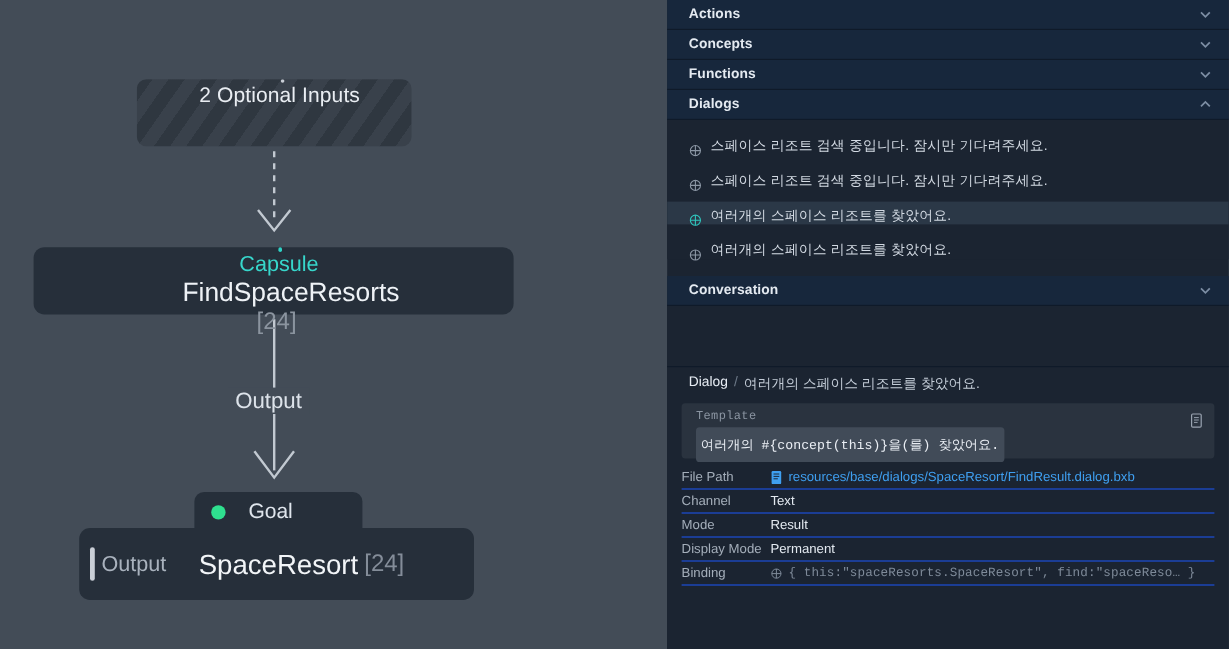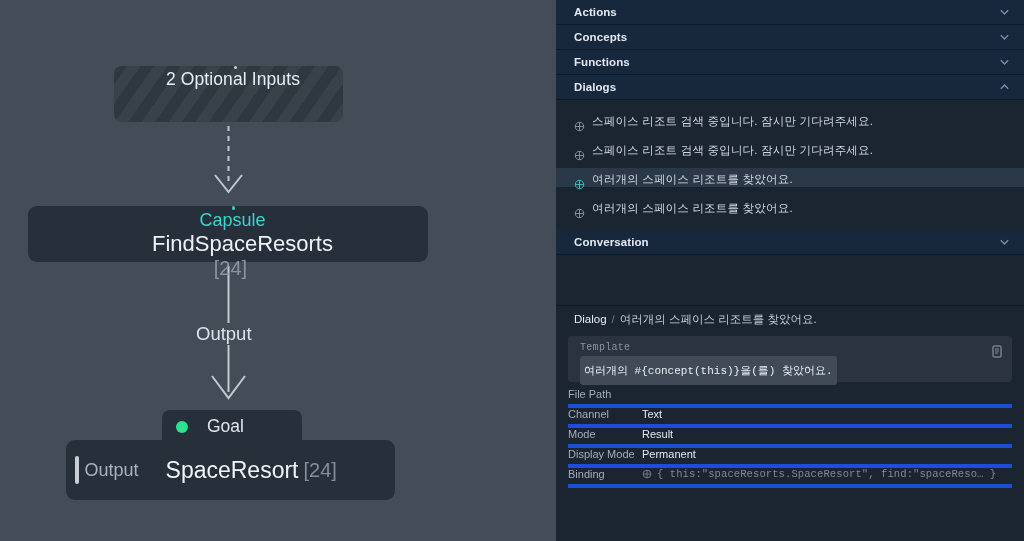--- a/index.html
+++ b/index.html
@@ -229,23 +229,23 @@
     letter-spacing: 0;
   }
   #copy-icon {
     position: absolute; right: 9px; top: 8px;
     width: 11px; height: 13px;
     color: #9aa4b1;
   }
 
   #props { margin: 6px 12px 0 12px; }
   .prow {
-    display: flex; align-items: flex-start;
+    display: flex; align-items: center;
     height: 20px;
-    border-bottom: 4px solid #1d4ed8;
+    border-bottom: 1px solid #1d4ed8;
   }
   .prow .k {
     width: 74px; flex: 0 0 74px;
     font-size: 11px;
     color: #a4aeba;
   }
   .prow .v {
     font-size: 11px;
     color: #e3e9f0;
     display: flex; align-items: center;
@@ -408,20 +408,29 @@
           <svg viewBox="0 0 11 13">
               <rect x="1" y="1" width="8" height="11" rx="1" fill="none" stroke="currentColor" stroke-width="1"></rect>
               <path d="M3 4 H7 M3 6 H7 M3 8 H6" stroke="currentColor" stroke-width=".8"></path>
             </svg>
         </span>
       </div>
 
       <div id="props">
         <div class="prow">
           <div class="k">File Path</div>
+          <div class="v link">
+            <span class="vic">
+              <svg viewBox="0 0 10 12">
+                  <rect x="1" y="0.6" width="8" height="10.8" rx="1" fill="currentColor"></rect>
+                  <path d="M2.6 3 H7.4 M2.6 5 H7.4 M2.6 7 H6.2" stroke="#1b2431" stroke-width=".8"></path>
+                </svg>
+            </span>
+            <span>resources/base/dialogs/SpaceResort/FindResult.dialog.bxb</span>
+          </div>
         </div>
         <div class="prow">
           <div class="k">Channel</div>
           <div class="v">Text</div>
         </div>
         <div class="prow">
           <div class="k">Mode</div>
           <div class="v">Result</div>
         </div>
         <div class="prow">

